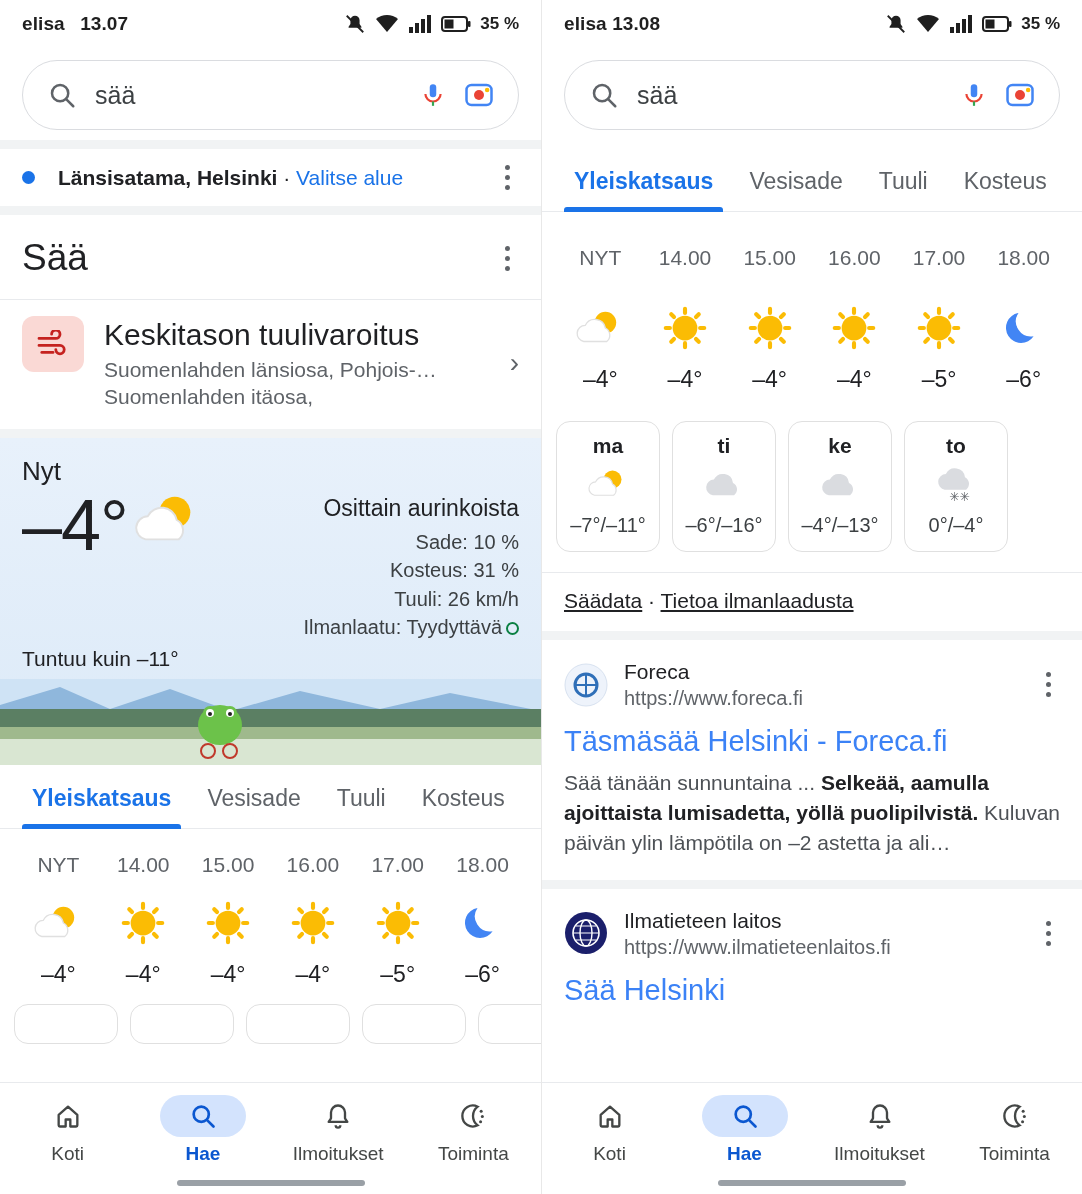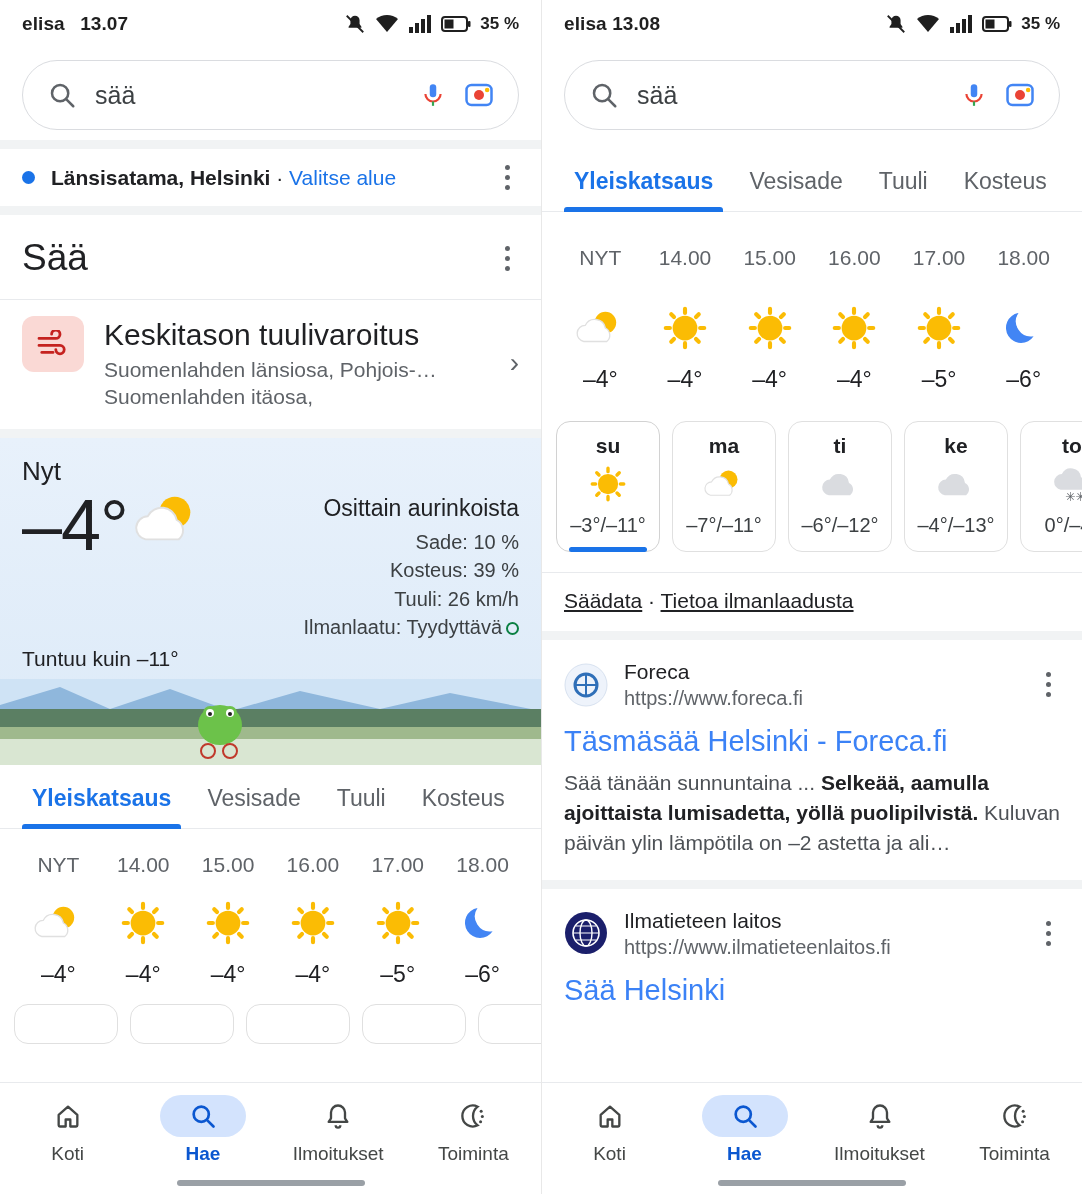--- a/index.html
+++ b/index.html
@@ -31,21 +31,21 @@
   }
   .search-q { flex: 1; font-size: 25px; color: #3c4043; }
   .icon-btn { display: flex; align-items: center; justify-content: center; }
 
   .divider-thick { height: 9px; background: #f1f3f4; }
   .divider-thin { height: 1px; background: #e8eaed; }
 
   
   .loc-row {
     display: flex; align-items: center; padding: 16px 22px 16px;
-    gap: 16px;
+    gap: 23px;
   }
   .loc-dot { width: 13px; height: 13px; border-radius: 50%; background: #1a73e8; flex: 0 0 auto; }
   .loc-text { font-size: 21px; color: #202124; font-weight: bold; }
   .loc-text .sep { font-weight: normal; color: #202124; }
   .loc-link { color: #1a73e8; font-weight: normal; }
   .kebab { margin-left: auto; width: 24px; display: flex; flex-direction: column; align-items: center; gap: 5px; }
   .kebab i { width: 5px; height: 5px; border-radius: 50%; background: #5f6368; display: block; }
 
   
   .title-row { display: flex; align-items: center; padding: 22px 22px 20px; }
@@ -254,21 +254,21 @@
                 <svg width="78" height="62" viewBox="0 0 40 32">
                     <circle cx="23" cy="12" r="8" fill="#fbbc04"></circle>
                     <path d="M8 26a6 6 0 0 1 1-11.9A8 8 0 0 1 24 16a6 6 0 0 1 1 10z" fill="#fff"></path>
                     <path d="M8 26a6 6 0 0 1 1-11.9A8 8 0 0 1 24 16a6 6 0 0 1 1 10z" fill="none" stroke="#e0e0e0"></path>
                   </svg>
               </span>
             </div>
             <div class="now-right">
               <div class="cond">Osittain aurinkoista</div>
               <div class="metric">Sade: 10 %</div>
-              <div class="metric">Kosteus: 39 %</div>
+              <div class="metric">Kosteus: 31 %</div>
               <div class="metric">Tuuli: 26 km/h</div>
               <div class="metric"><span>Ilmanlaatu: Tyydyttävä</span><span class="aqi-dot"></span></div>
             </div>
           </div>
           <div class="feels">Tuntuu kuin –11°</div>
         </div>
         <div class="scenery">
           <svg width="541" height="86" viewBox="0 0 541 86" preserveAspectRatio="none">
             <rect width="541" height="86" fill="#cfe3f5"></rect>
             <path d="M0 26 L60 8 L110 30 L170 10 L230 32 L300 12 L380 30 L450 14 L541 32 L541 86 L0 86z" fill="#8fb7dc"></path>
@@ -528,44 +528,34 @@
         </span>
         <span class="hcell">
           <span><svg width="44" height="44" viewBox="0 0 32 32">
                 <path d="M23 22A11 11 0 0 1 12 5a11 11 0 1 0 11 17z" fill="#4285f4"></path>
               </svg></span>
           <span class="htemp">–6°</span>
         </span>
       </div>
 
       <div class="days" style="padding-top:22px">
-        <span class="day sel">
-          <span class="dname" style="display:block">su</span>
-          <span><svg width="40" height="36" viewBox="0 0 32 32">
-                <circle cx="16" cy="16" r="9" fill="#fbbc04"></circle>
-                <g stroke="#fbbc04" stroke-width="3" stroke-linecap="round">
-                  <path d="M16 2v3M16 27v3M2 16h3M27 16h3M6 6l2 2M24 24l2 2M26 6l-2 2M8 24l-2 2"></path>
-                </g>
-              </svg></span>
-          <span class="dtemp" style="display:block">–3°/–11°</span>
-        </span>
         <span class="day">
           <span class="dname" style="display:block">ma</span>
           <span><svg width="46" height="36" viewBox="0 0 40 32">
                 <circle cx="24" cy="12" r="8" fill="#fbbc04"></circle>
                 <path d="M8 26a6 6 0 0 1 1-11.9A8 8 0 0 1 24 16a6 6 0 0 1 1 10z" fill="#fff" stroke="#e0e0e0"></path>
               </svg></span>
           <span class="dtemp" style="display:block">–7°/–11°</span>
         </span>
         <span class="day">
           <span class="dname" style="display:block">ti</span>
           <span><svg width="46" height="36" viewBox="0 0 40 32">
                 <path d="M10 26a7 7 0 0 1 1-13.9A9 9 0 0 1 28 15a6.5 6.5 0 0 1 1 11z" fill="#dadce0"></path>
               </svg></span>
-          <span class="dtemp" style="display:block">–6°/–12°</span>
+          <span class="dtemp" style="display:block">–6°/–16°</span>
         </span>
         <span class="day">
           <span class="dname" style="display:block">ke</span>
           <span><svg width="46" height="36" viewBox="0 0 40 32">
                 <path d="M10 26a7 7 0 0 1 1-13.9A9 9 0 0 1 28 15a6.5 6.5 0 0 1 1 11z" fill="#dadce0"></path>
               </svg></span>
           <span class="dtemp" style="display:block">–4°/–13°</span>
         </span>
         <span class="day">
           <span class="dname" style="display:block">to</span>

